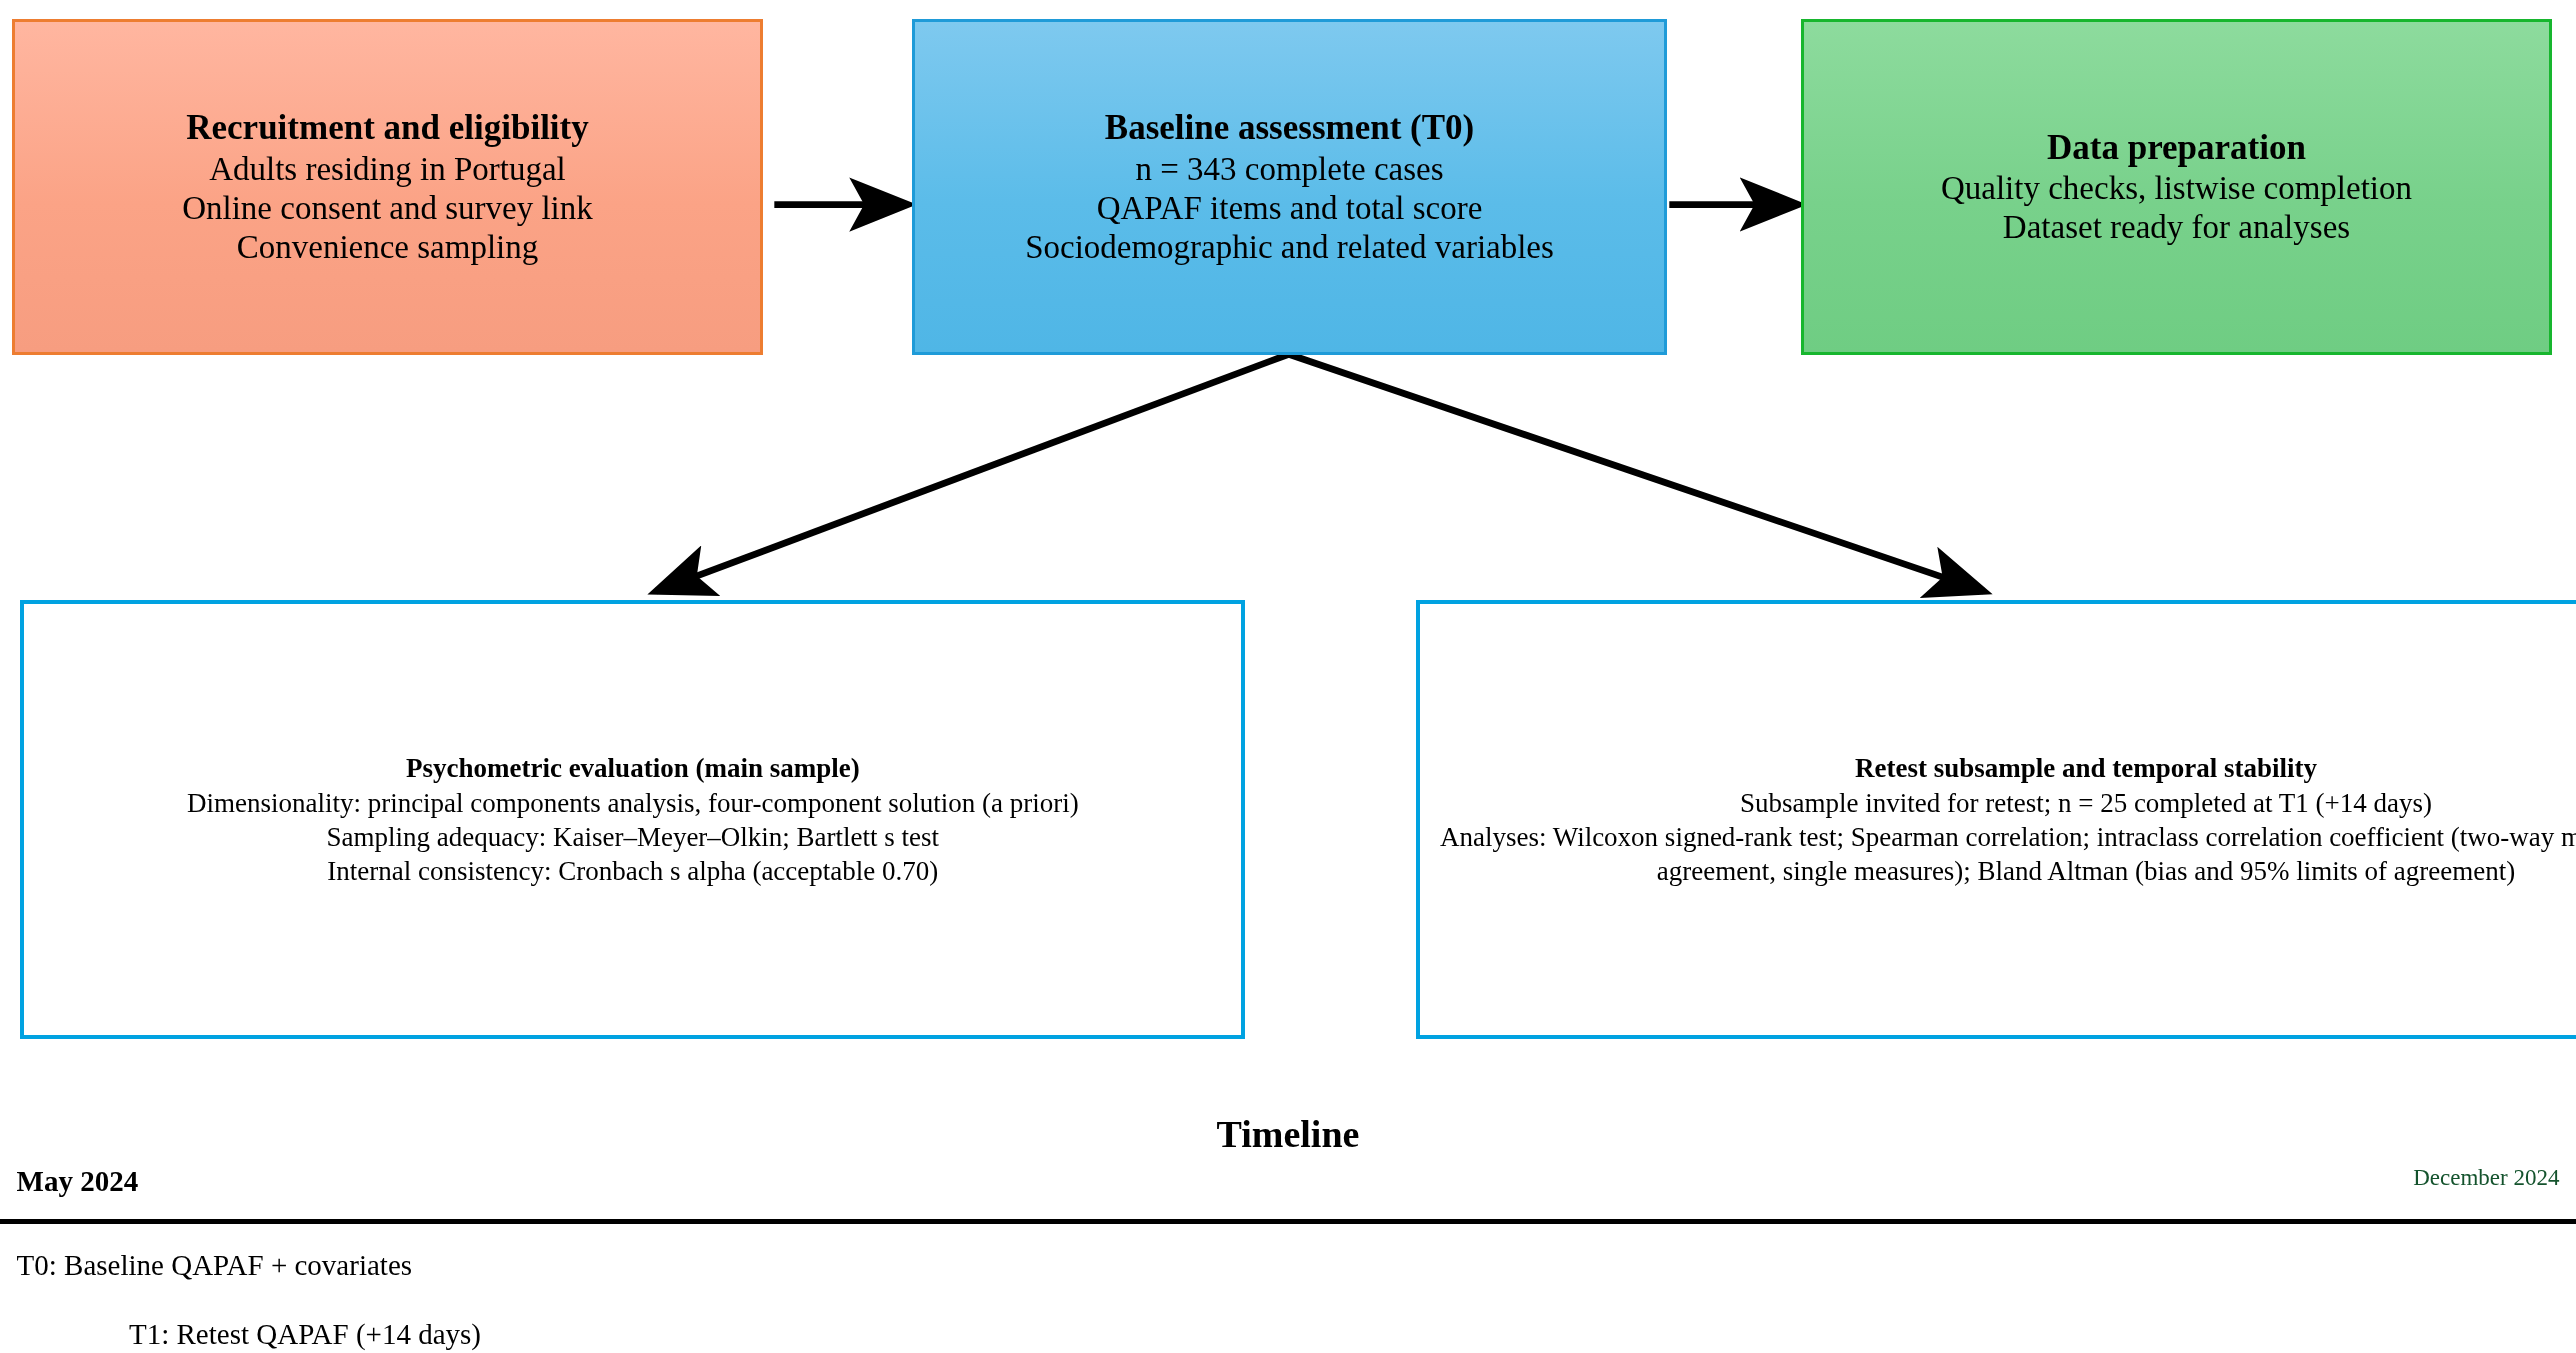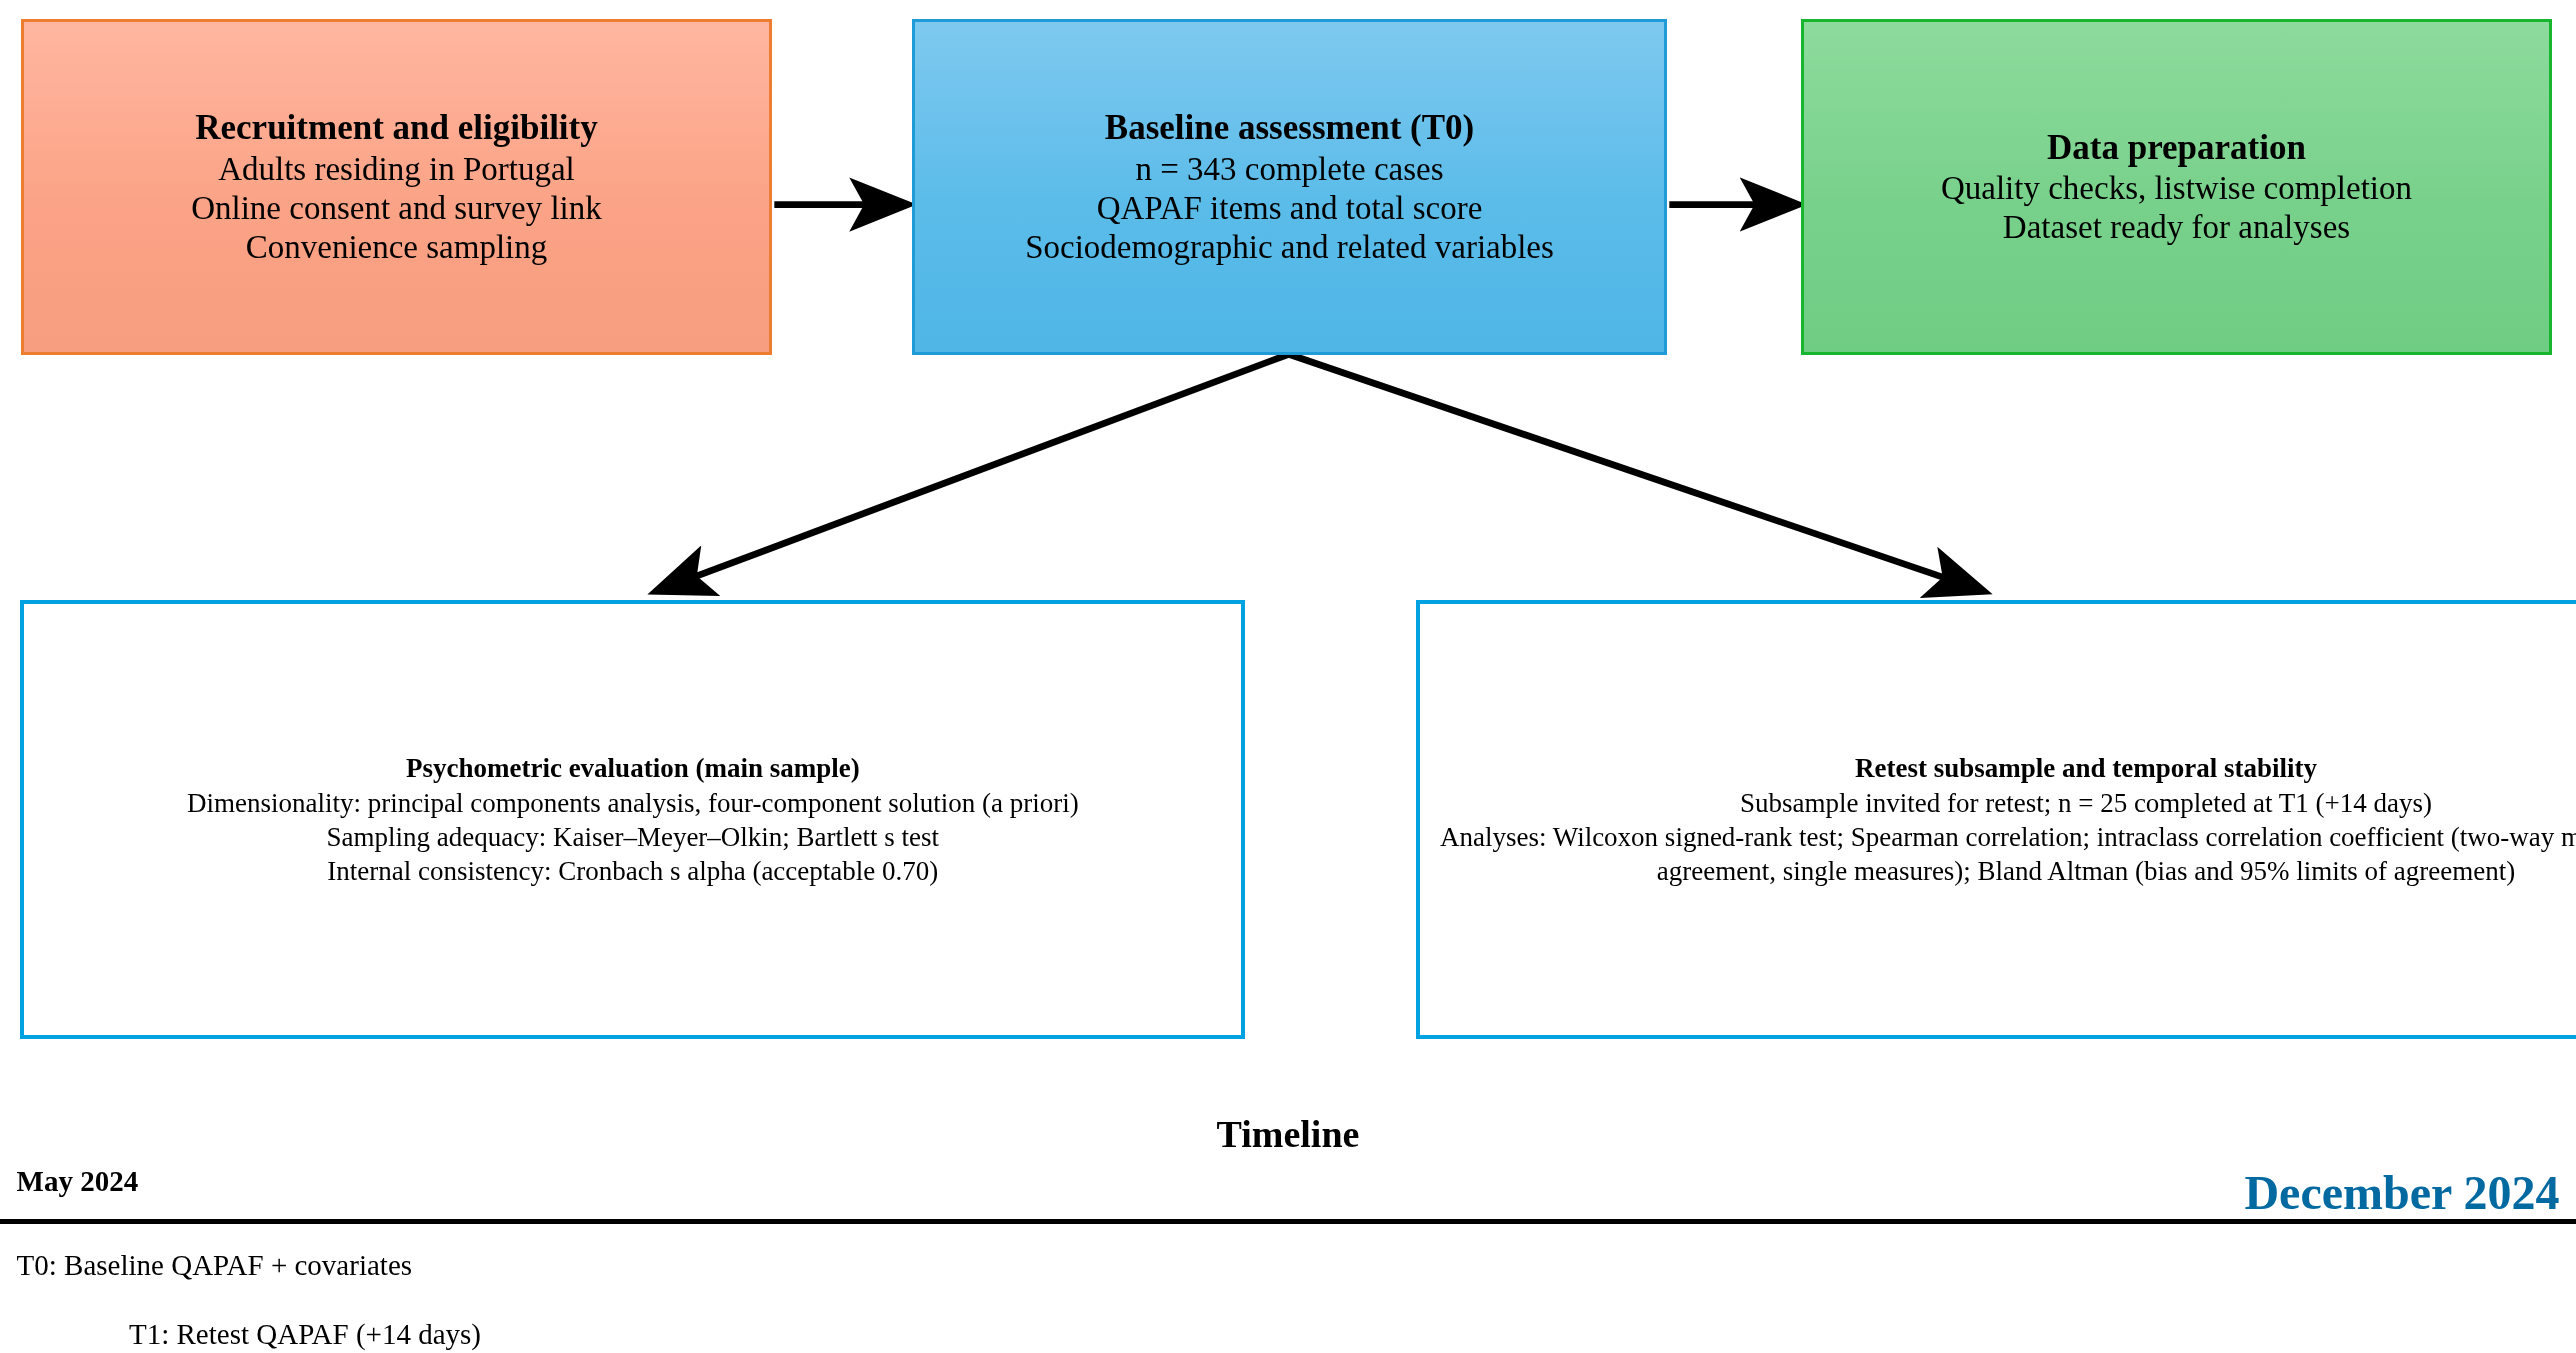--- a/index.html
+++ b/index.html
@@ -22,21 +22,21 @@
     box-sizing: border-box;
     display: flex;
     flex-direction: column;
     align-items: center;
     justify-content: center;
     text-align: center;
     color: #000000;
   }
 
   .box-recruitment {
-    left: 21px;
+    left: 12px;
     top: 19px;
     width: 751px;
     height: 336px;
     background: linear-gradient(180deg, #ffb6a0 0%, #fba386 55%, #f79d80 100%);
     border: 3px solid #ed7d31;
   }
   .box-baseline {
     left: 912px;
     top: 19px;
     width: 755px;
@@ -115,23 +115,23 @@
     left: 16.6px;
     top: 1165px;
     font-weight: bold;
     font-size: 29px;
     color: #000000;
   }
   .timeline-end {
     position: absolute;
     right: 16.6px;
     top: 1165px;
-    font-weight: bold;
-    font-size: 48px;
-    color: #0369a1;
+    font-weight: normal;
+    font-size: 23px;
+    color: #14532d;
   }
   .timeline-rule {
     position: absolute;
     left: 0;
     top: 1219px;
     width: 2576px;
     height: 5.3px;
     background: #000000;
   }
   .timeline-note {

